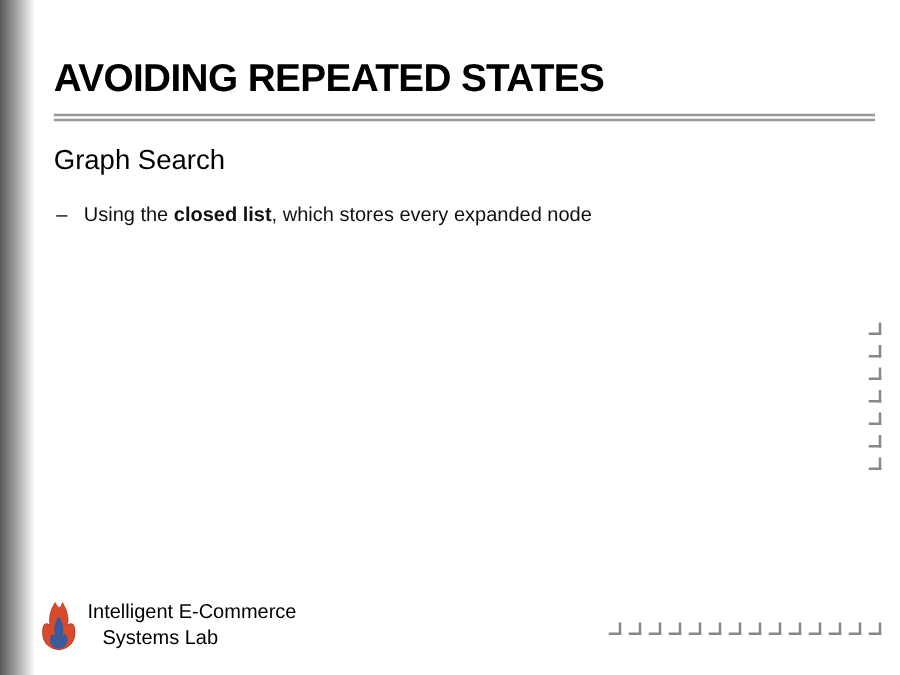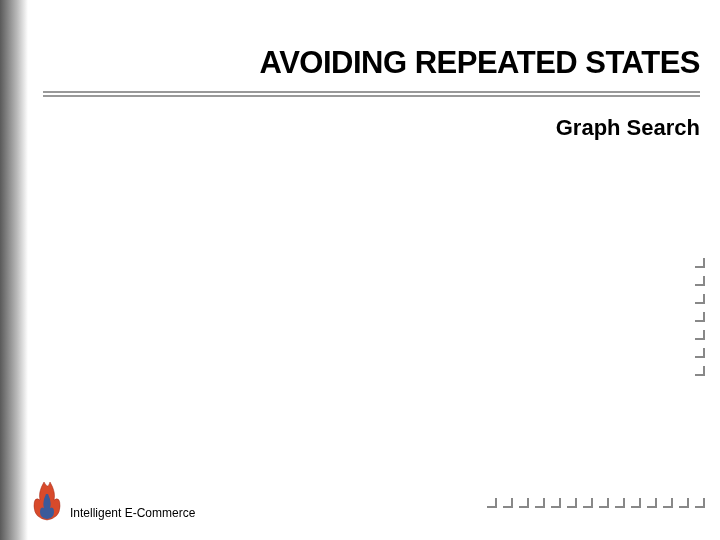--- a/index.html
+++ b/index.html
@@ -17,21 +17,20 @@
     top: 0;
     width: 28px;
     height: 540px;
     background: linear-gradient(to right, #5a5a5a 0%, #b8b8b8 60%, #fff 100%);
   }
   .content {
     position: absolute;
     left: 43px;
     top: 0;
     right: 20px;
-    text-align: right;
   }
   .title {
     font-size: 31px;
     font-weight: 700;
     letter-spacing: -0.5px;
     color: #000;
     margin-top: 45px;
     margin-bottom: 10px;
   }
   .divider-group {
@@ -41,21 +40,21 @@
     height: 2px;
     background: #999;
     margin-bottom: 2px;
   }
   .divider-thick {
     height: 2px;
     background: #999;
   }
   .subtitle {
     font-size: 22px;
-    font-weight: 700;
+    font-weight: 400;
     color: #000;
     margin-bottom: 20px;
   }
   .bullets {
     list-style: none;
   }
   .bullets li {
     font-size: 16px;
     line-height: 1.45;
     color: #111;
@@ -68,21 +67,21 @@
     position: absolute;
     left: 2px;
     top: 0;
     color: #000;
   }
   .bold { font-weight: 700; }
   .footer {
     position: absolute;
     left: 70px;
     bottom: 18px;
-    font-size: 12px;
+    font-size: 16px;
     line-height: 1.3;
     color: #000;
   }
   .flame {
     position: absolute;
     left: 30px;
     bottom: 18px;
     width: 34px;
     height: 42px;
   }
@@ -113,30 +112,34 @@
 <div class="left-gradient"></div>
 
 <div class="content">
   <h1 class="title">AVOIDING REPEATED STATES</h1>
   <div class="divider-group">
     <div class="divider-thin"></div>
     <div class="divider-thick"></div>
   </div>
   <h2 class="subtitle">Graph Search</h2>
   <ul class="bullets">
+    <li>
+      <span>Using the </span><span class="bold">closed list</span><span>, which stores every expanded node</span>
+    </li>
   </ul>
 </div>
 
 <svg class="flame" viewBox="0 0 34 42">
   <path d="M 14 2 Q 8 12 10 20 Q 4 16 4 26 Q 4 38 17 40 Q 30 38 30 26 Q 30 16 24 20 Q 26 12 20 2 Q 18 10 14 2 Z" fill="#d84a2b" stroke="#a02818" stroke-width="0.5"></path>
   <path d="M 16 14 Q 12 22 14 28 Q 10 26 10 32 Q 10 38 17 39 Q 24 38 24 32 Q 24 26 20 28 Q 22 22 18 14 Z" fill="#3a5a9a"></path>
 </svg>
 
 <div class="footer">
   <div>Intelligent E-Commerce</div>
+  <div style="padding-left:12px">Systems Lab</div>
 </div>
 
 <div class="decor-squares sq-col" style="display:flex;flex-direction:column;">
   <div class="sq"></div>
   <div class="sq"></div>
   <div class="sq"></div>
   <div class="sq"></div>
   <div class="sq"></div>
   <div class="sq"></div>
   <div class="sq"></div>

